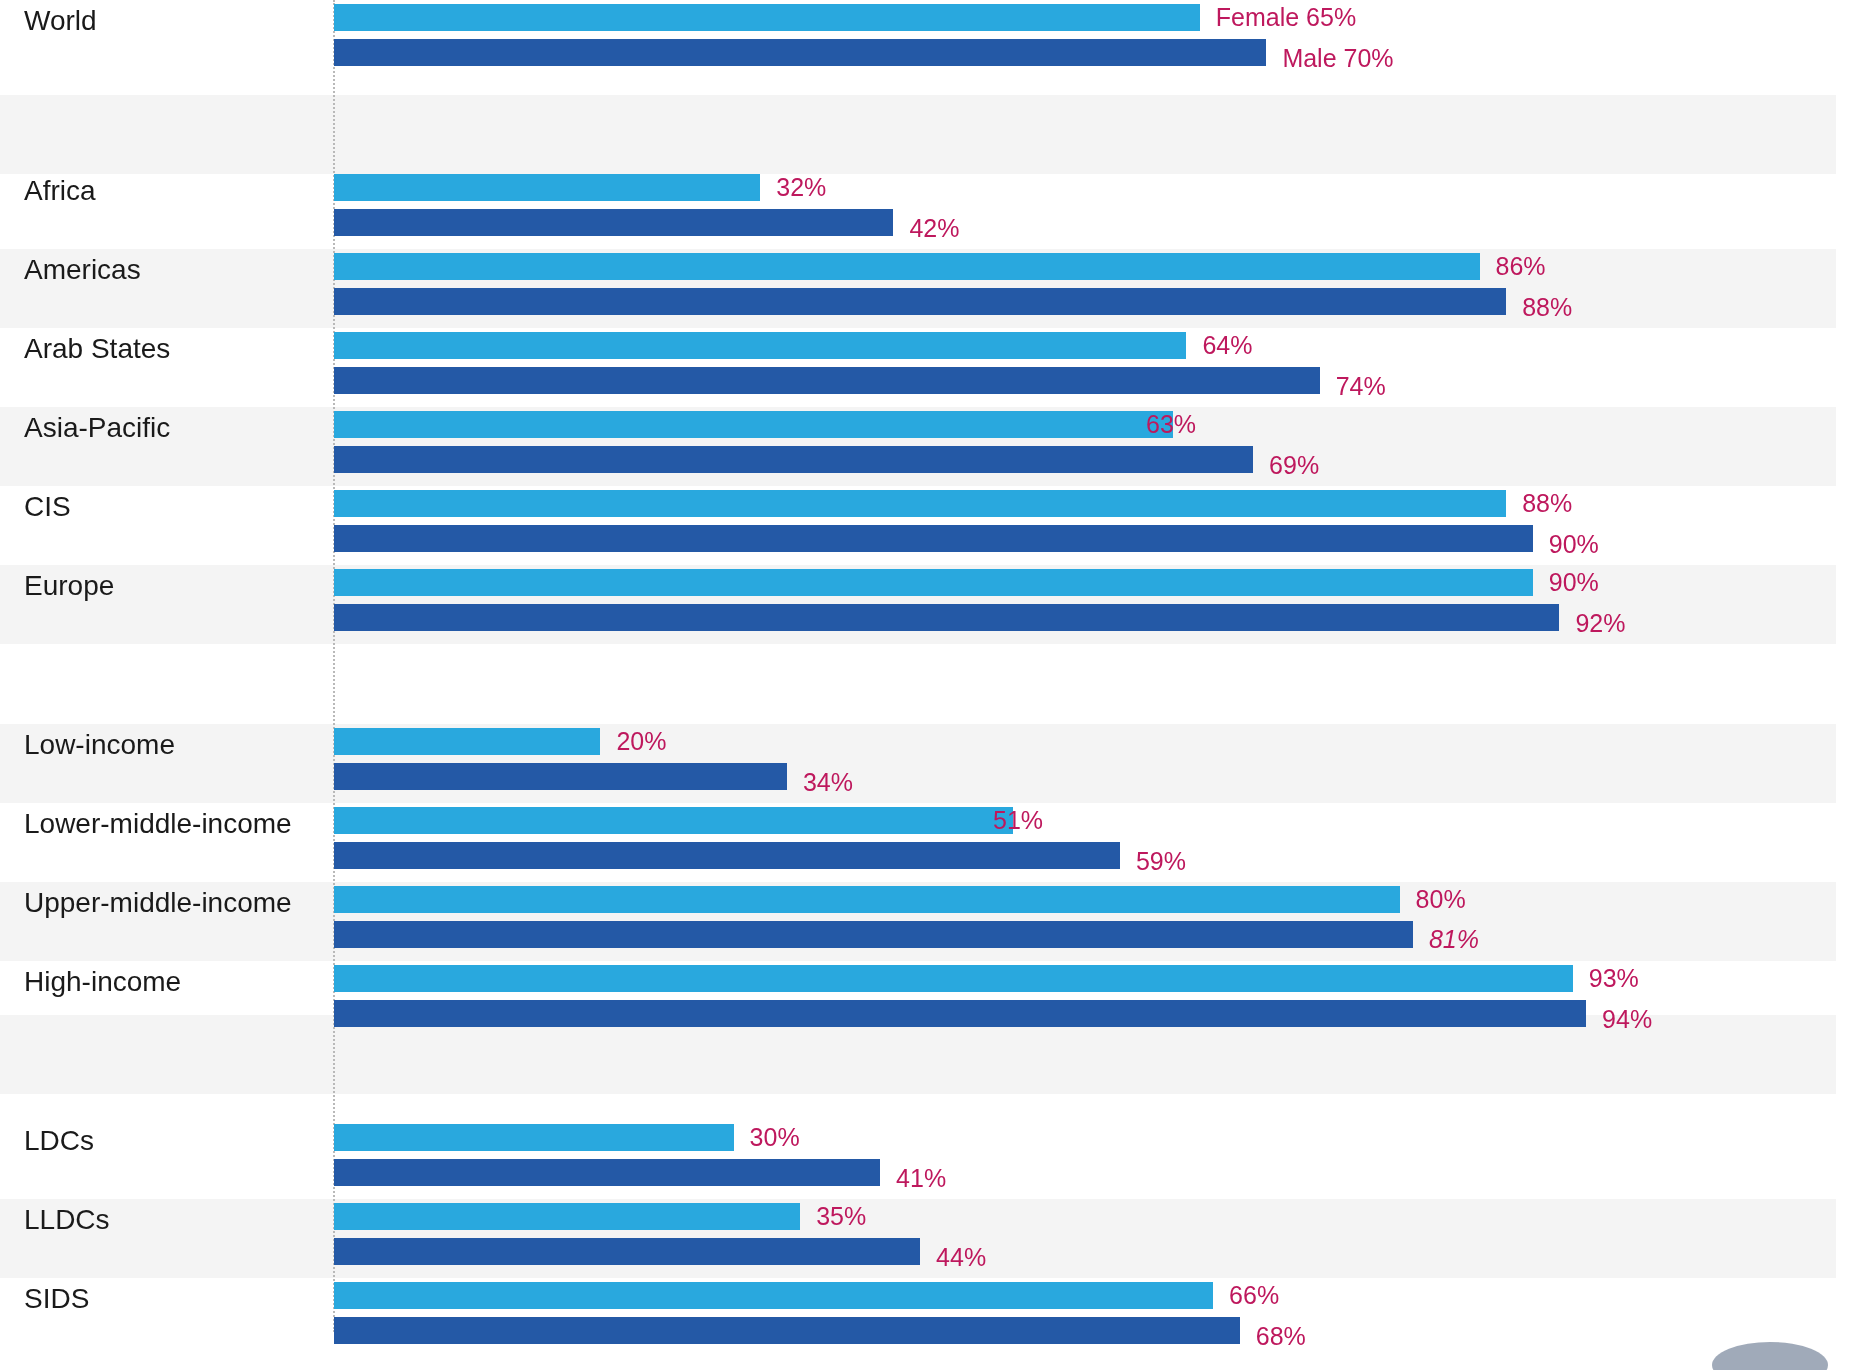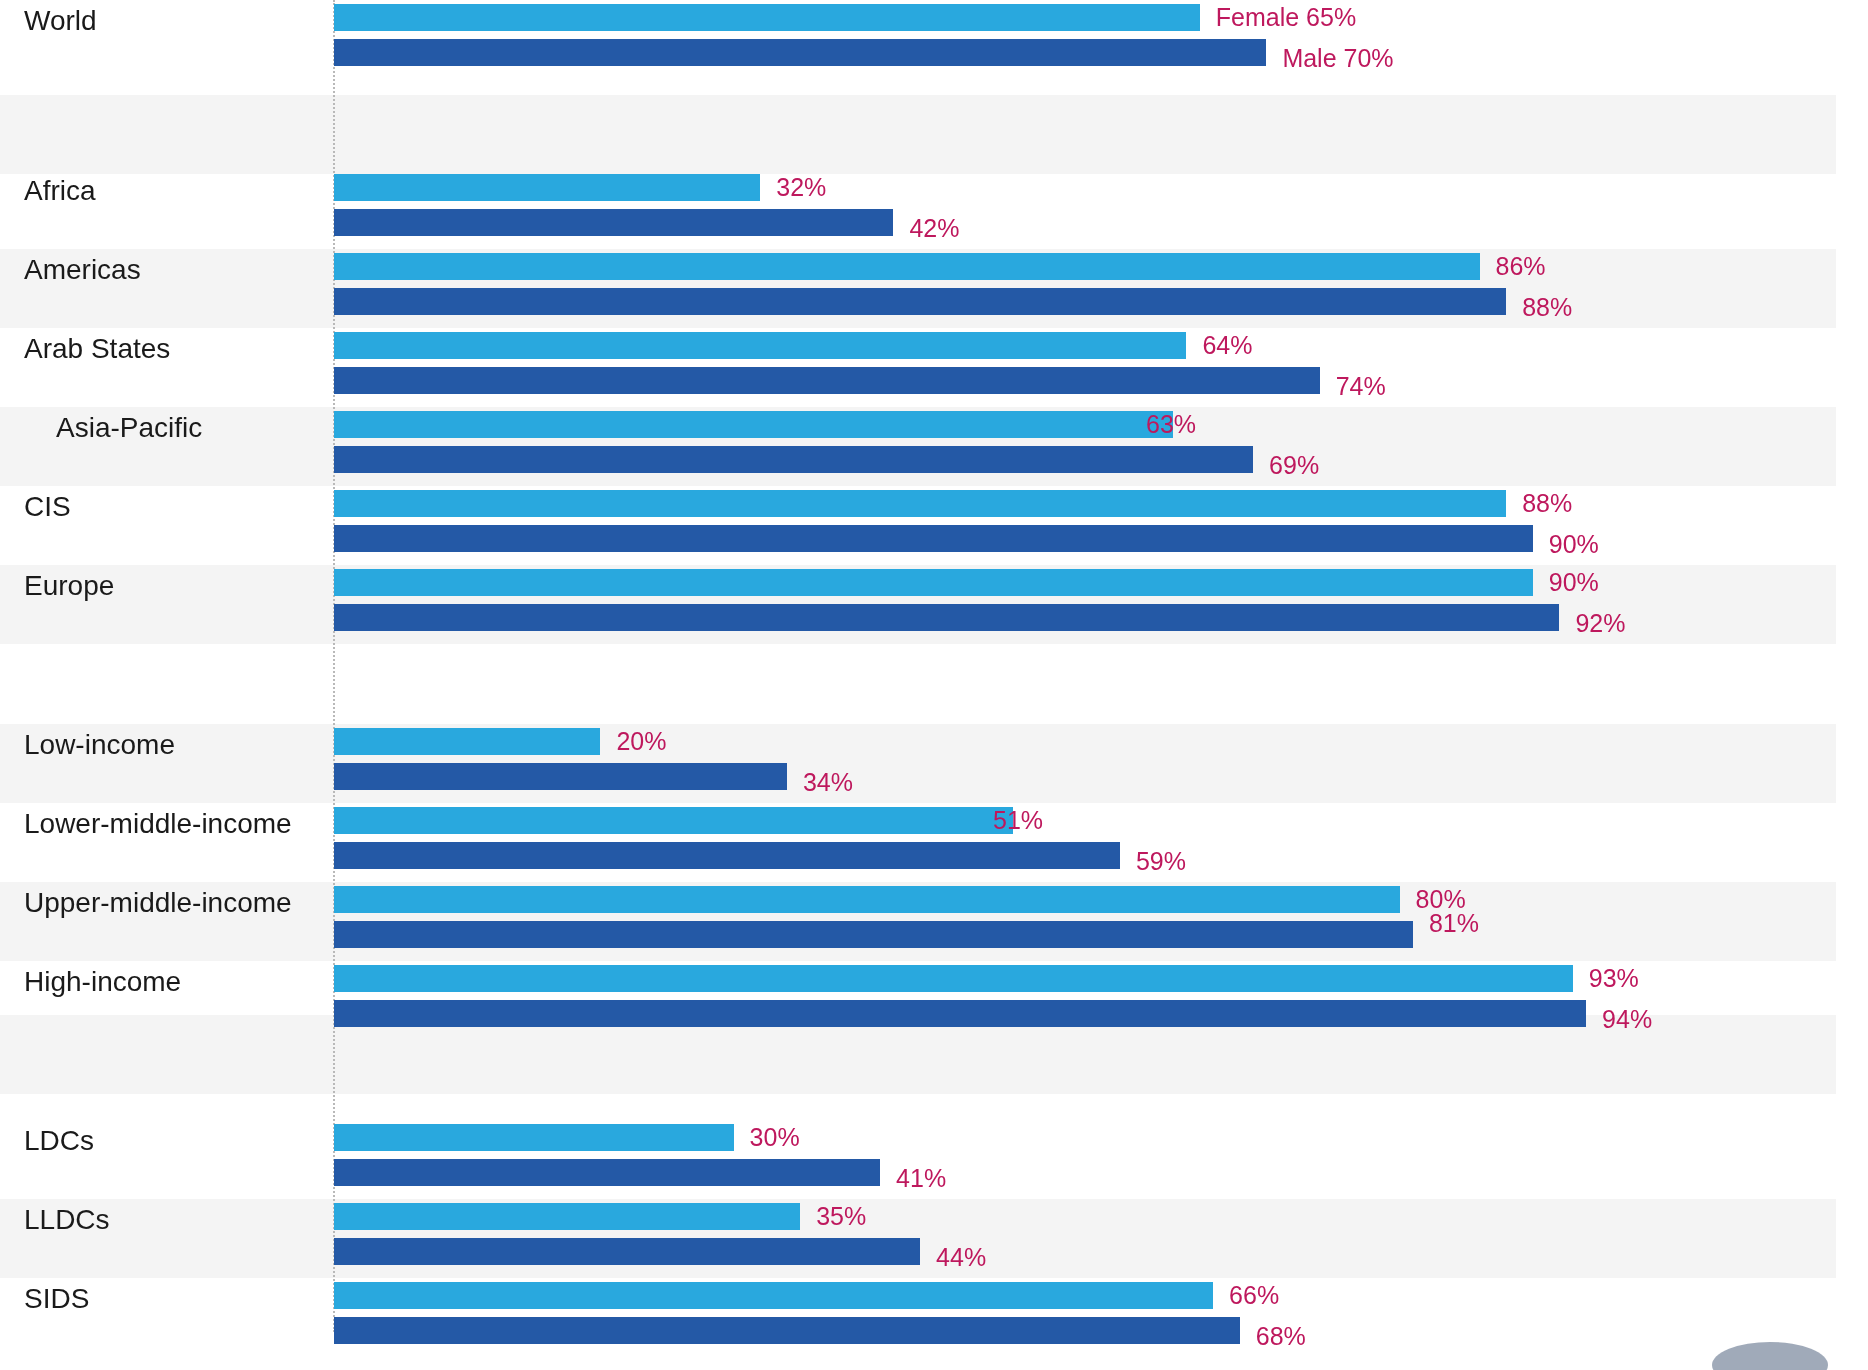--- a/index.html
+++ b/index.html
@@ -119,21 +119,21 @@
         <div class="bar-value" style="top: 41px; left: 1522.16px;">88%</div>
       </div>
       <div class="row" style="top: 332px; height: 79px;">
         <div class="row-label" style="top: 2px;">Arab States</div>
         <div class="bar female" style="top: 0px; width: 852.48px;"></div>
         <div class="bar-value" style="top: 0px; left: 1202.48px;">64%</div>
         <div class="bar male" style="top: 35px; width: 985.68px;"></div>
         <div class="bar-value" style="top: 41px; left: 1335.68px;">74%</div>
       </div>
       <div class="row" style="top: 411px; height: 79px;">
-        <div class="row-label" style="top: 2px; margin-left: 32px;">Asia-Pacific</div>
+        <div class="row-label" style="top: 2px;">Asia-Pacific</div>
         <div class="bar female" style="top: 0px; width: 839.16px;"></div>
         <div class="bar-value" style="top: 0px; left: 1146px;">63%</div>
         <div class="bar male" style="top: 35px; width: 919.08px;"></div>
         <div class="bar-value" style="top: 41px; left: 1269.08px;">69%</div>
       </div>
       <div class="row" style="top: 490px; height: 79px;">
         <div class="row-label" style="top: 2px;">CIS</div>
         <div class="bar female" style="top: 0px; width: 1172.16px;"></div>
         <div class="bar-value" style="top: 0px; left: 1522.16px;">88%</div>
         <div class="bar male" style="top: 35px; width: 1198.8px;"></div>
@@ -158,21 +158,21 @@
         <div class="bar female" style="top: 0px; width: 679.32px;"></div>
         <div class="bar-value" style="top: 0px; left: 993px;">51%</div>
         <div class="bar male" style="top: 35px; width: 785.88px;"></div>
         <div class="bar-value" style="top: 41px; left: 1135.88px;">59%</div>
       </div>
       <div class="row" style="top: 886px; height: 79px;">
         <div class="row-label" style="top: 2px;">Upper-middle-income</div>
         <div class="bar female" style="top: 0px; width: 1065.6px;"></div>
         <div class="bar-value" style="top: 0px; left: 1415.6px;">80%</div>
         <div class="bar male" style="top: 35px; width: 1078.92px;"></div>
-        <div class="bar-value" style="top: 24px; left: 1428.92px;">81%</div>
+        <div class="bar-value" style="top: 40px; left: 1428.92px; font-style: italic;">81%</div>
       </div>
       <div class="row" style="top: 965px; height: 79px;">
         <div class="row-label" style="top: 2px;">High-income</div>
         <div class="bar female" style="top: 0px; width: 1238.76px;"></div>
         <div class="bar-value" style="top: 0px; left: 1588.76px;">93%</div>
         <div class="bar male" style="top: 35px; width: 1252.08px;"></div>
         <div class="bar-value" style="top: 41px; left: 1602.08px;">94%</div>
       </div>
       <div class="row" style="top: 1124px; height: 79px;">
         <div class="row-label" style="top: 2px;">LDCs</div>

